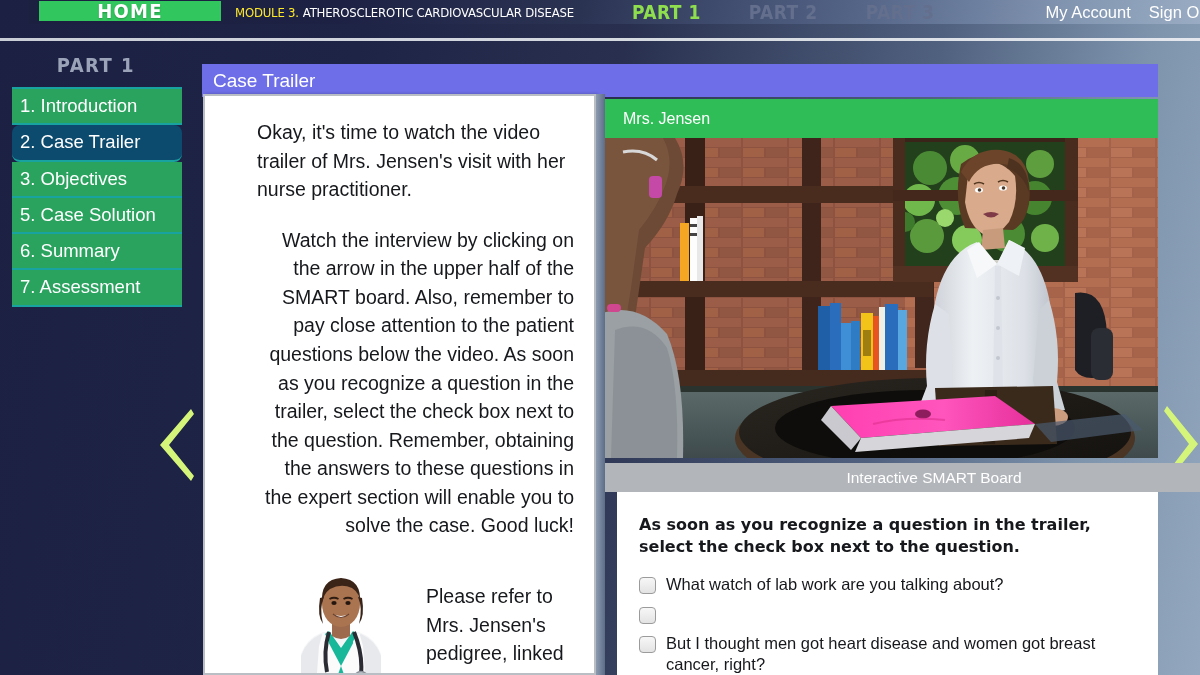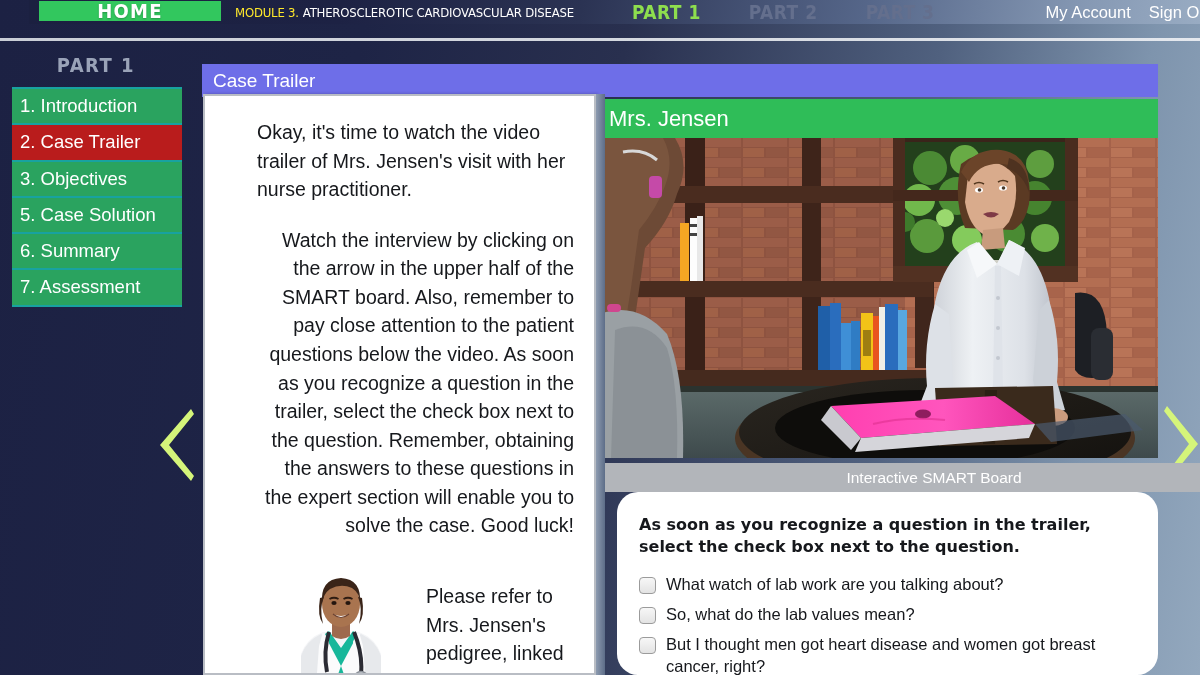--- a/index.html
+++ b/index.html
@@ -56,21 +56,21 @@
     text-align:center; color:#9aa3b8; font-weight:bold; font-size:20px; letter-spacing:1.5px;
     font-family:"DejaVu Sans Condensed","Liberation Sans Narrow","Liberation Sans",sans-serif;
     padding:8px 0 10px 0;
   }
   .nav-list { margin:0 10px 0 12px; border-top:2px solid #18a2a0; }
   .nav-item {
     background:#2aa35f; border-bottom:2px solid #18a2a0;
     color:#ffffff; font-size:18.5px; padding:6px 0 7px 8px; cursor:pointer;
     font-family:"Liberation Sans",sans-serif; line-height:1.15;
   }
-  .nav-item.active { background:#b91c1c; }
+  .nav-item.active { background:#0c4a6e;border-radius:8px; }
 
   
   .nav-arrow { position:absolute; cursor:pointer; }
   .nav-arrow svg { display:block; }
   .arrow-left { left:157px; top:407px; }
   .arrow-right { left:1163px; top:404px; }
 
   
   .title-bar {
     position:absolute; left:202px; top:55px; width:956px; height:33px;
@@ -95,37 +95,37 @@
   .pedigree-block { display:flex; align-items:flex-start; margin-top:28px; }
   .doctor-photo { width:165px; height:132px; flex:0 0 165px; position:relative; overflow:hidden; }
   .pedigree-text {
     color:#16181c; font-size:19.5px; line-height:1.47; padding-top:14px; padding-left:4px;
     font-family:"Liberation Sans",sans-serif;
   }
 
   
   .jensen-header {
     position:absolute; left:605px; top:99px; width:553px; height:39px;
-    background:#2fbd58; color:#ffffff; font-size:22px;
-    display:flex; align-items:center; padding-left:4px;
+    background:#2fbd58; color:#ffffff; font-size:16px;
+    display:flex; align-items:center; padding-left:18px;
     font-family:"Liberation Sans",sans-serif;
   }
   .video-frame {
     position:absolute; left:605px; top:138px; width:553px; height:320px;
     overflow:hidden; background:#6b4a3c;
   }
   .board-label {
     position:absolute; left:605px; top:463px; width:658px; height:29px;
     background:#b2b5ba; color:#ffffff; font-size:15.5px;
     display:flex; align-items:center; justify-content:center;
     font-family:"Liberation Sans",sans-serif;
   }
   .questions-panel {
     position:absolute; left:617px; top:492px; width:541px; height:183px;
-    background:#ffffff; overflow:hidden;border-radius:21px;
+    background:#ffffff; overflow:hidden;
   }
   .questions-intro {
     color:#16181c; font-size:16px; line-height:1.35; font-weight:bold;
     padding:22px 28px 0 22px;
     font-family:"DejaVu Sans",sans-serif;
   }
   .q-list { padding:17px 10px 0 22px; }
   .q-row { display:flex; align-items:flex-start; margin-bottom:9px; }
   .q-box {
     flex:0 0 17px; width:17px; height:17px; margin-top:3px; margin-right:10px;
@@ -402,20 +402,19 @@
 
 <div class="questions-panel">
   <div class="questions-intro">As soon as you recognize a question in the trailer, select the check box next to the question.</div>
   <div class="q-list">
     <div class="q-row">
       <div class="q-box"></div>
       <div class="q-text">What watch of lab work are you talking about?</div>
     </div>
     <div class="q-row">
       <div class="q-box"></div>
-      <div class="q-text">So, what do the lab values mean?</div>
     </div>
     <div class="q-row">
       <div class="q-box"></div>
       <div class="q-text">But I thought men got heart disease and women got breast cancer, right?</div>
     </div>
   </div>
 </div>
 
 </body></html>

